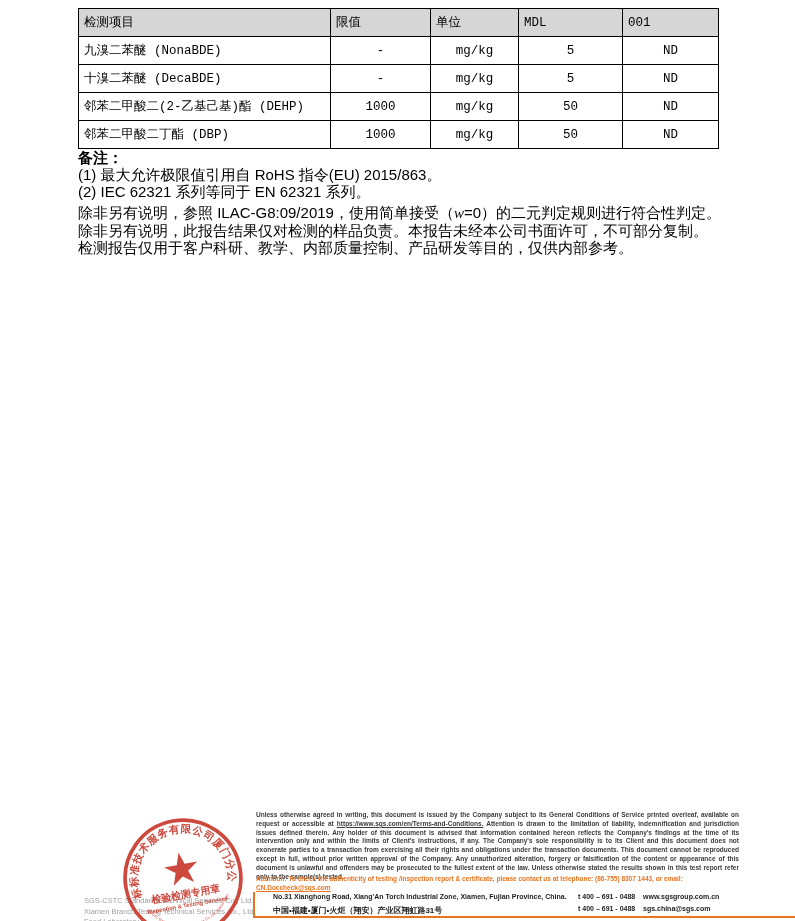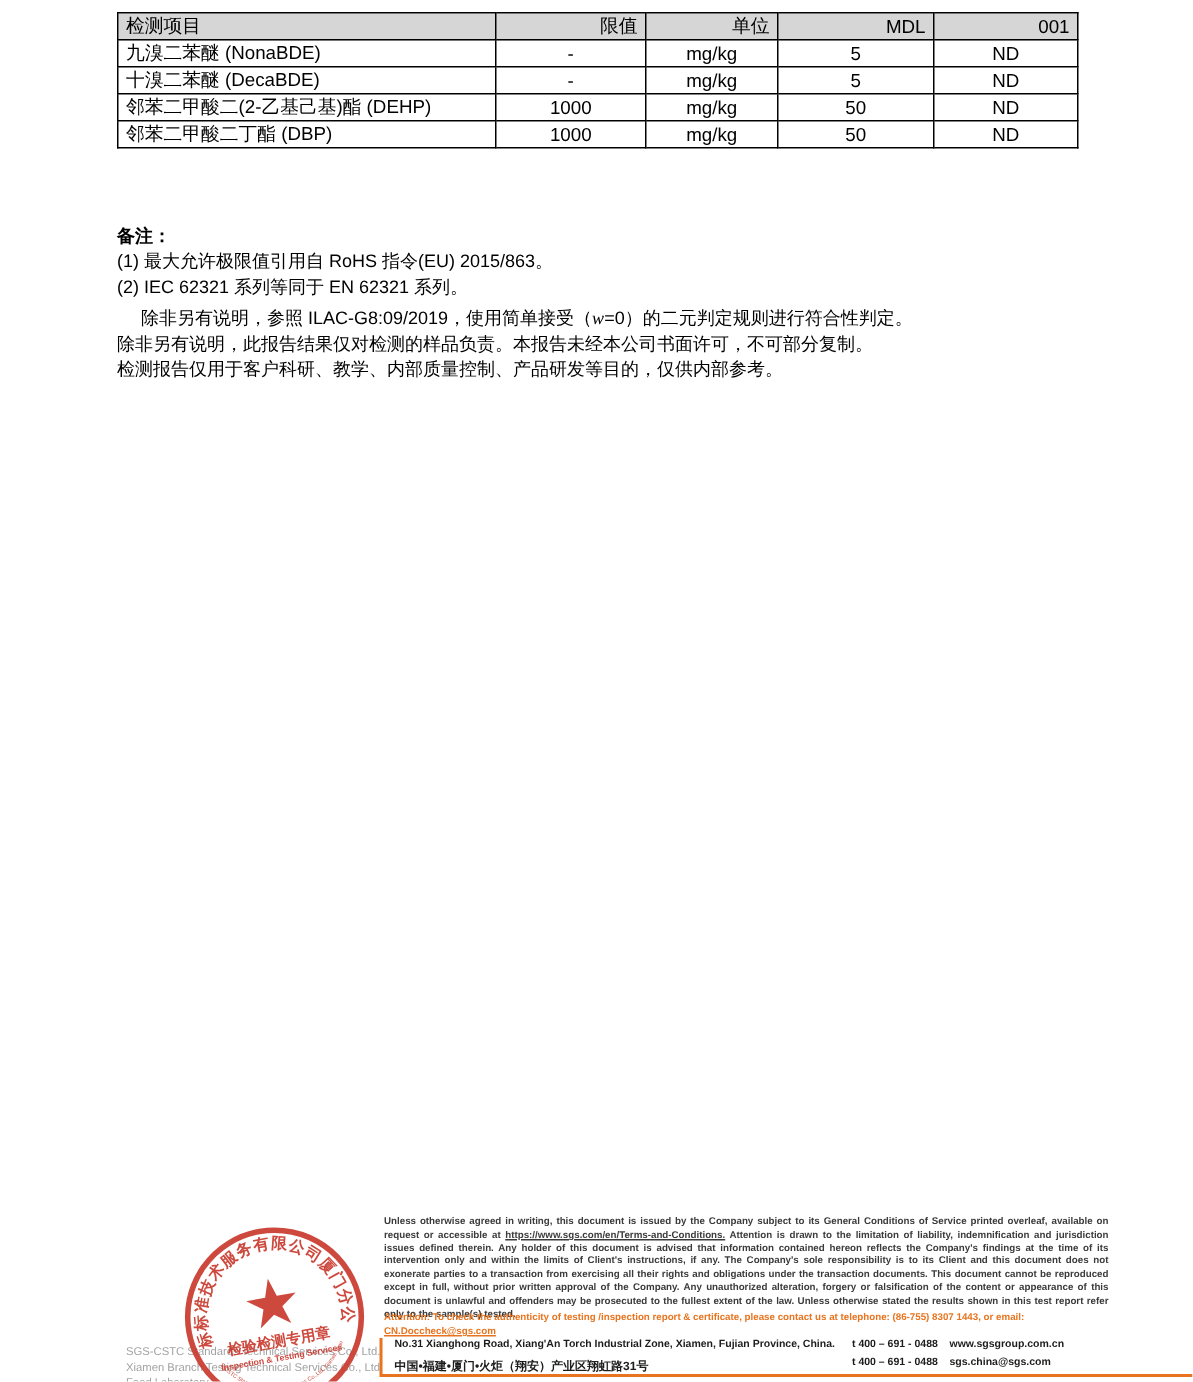--- a/index.html
+++ b/index.html
@@ -5,29 +5,29 @@
   * { margin:0; padding:0; box-sizing:border-box; }
   html,body { width:795px; height:921px; }
   body {
     position:relative; background:#ffffff; overflow:hidden;
     font-family:"Liberation Sans","DejaVu Sans",sans-serif; color:#000;
   }
 
   
   .report-table { position:absolute; left:78px; top:8px; }
   table { border-collapse:collapse; width:640px; table-layout:fixed; }
-  th, td { border:1.6px solid #000; font-size:12.5px; height:18px; padding:0 5px; vertical-align:middle; }
-  th { background:#d6d6d6; font-weight:normal; text-align:right; }
+  th, td { border:1.6px solid #000; font-size:12.5px; height:28px; padding:0 5px; vertical-align:middle;font-family:Liberation Mono, monospace; }
+  th { background:#d6d6d6; font-weight:normal; text-align:left; }
   th.col-item, td.col-item { text-align:left; }
   td { text-align:center; }
 
   
-  .notes { position:absolute; left:78px; top:149px; width:652px; font-size:12px; line-height:17px; }
+  .notes { position:absolute; left:78px; top:149px; width:652px; font-size:15px; line-height:17px; }
   .notes-title { font-weight:bold; }
-  .note-gap { margin-top:4px;margin-left:16px; }
+  .note-gap { margin-top:4px; }
   .w-italic { font-style:italic; font-family:"Liberation Serif","DejaVu Serif",serif; }
 
   
   .disclaimer {
     position:absolute; left:256px; top:811px; width:483px;
     font-size:6.5px; line-height:8.8px; text-align:justify;
     color:#3b3b3b; font-weight:700;
   }
   .disclaimer a, .underlined { text-decoration:underline; color:inherit; }
   .attention {
@@ -36,21 +36,21 @@
   }
   .attention .underlined { color:#e8741f; }
 
   .company-lines {
     position:absolute; left:84px; top:896px; width:180px;
     font-size:7.5px; line-height:10.5px; color:#a2a2a2;
   }
 
   .address-block {
     position:absolute; left:253px; top:892px; width:542px; height:24px;
-    border-left:2px solid #e8741f; padding-left:8px;
+    border-left:2px solid #e8741f; padding-left:18px;
   }
   .addr-row { position:relative; height:12px; font-size:7px; color:#1c1c1c; font-weight:600; white-space:nowrap; }
   .addr-row .a0 { position:absolute; left:0; top:1px; }
   .addr-row .a1 { position:absolute; left:250px; top:1px;margin-top:40px; }
   .addr-row .a2 { position:absolute; left:305px; top:1px; }
   .addr-row .a3 { position:absolute; left:370px; top:1px; }
   .addr-row.cn { font-size:8px; }
   .addr-row.cn .a1 { left:197px; }
   .addr-row.cn .a2, .addr-row.cn .a3 { font-size:7px; }
   .footer-rule { position:absolute; left:253px; top:916px; width:542px; height:2px; background:#e8741f; }

